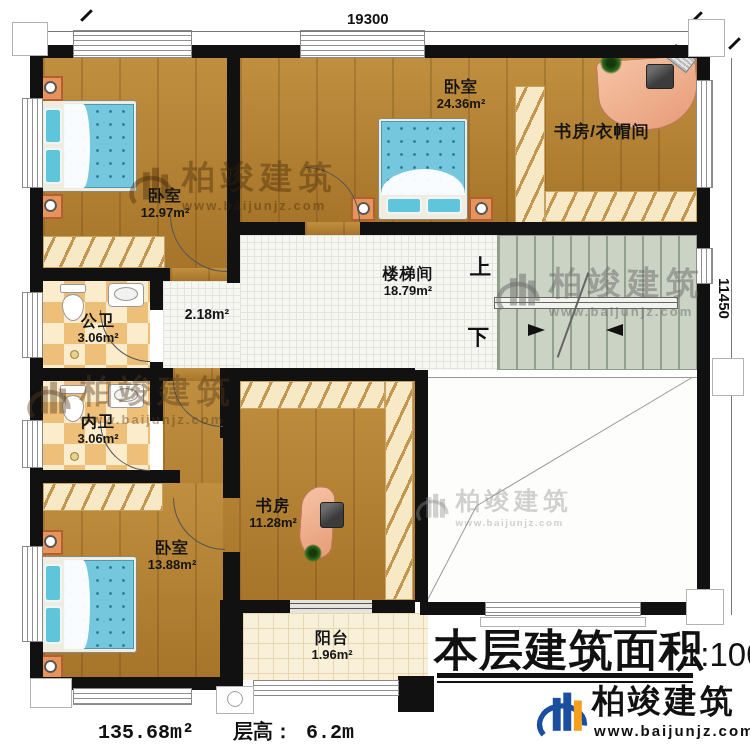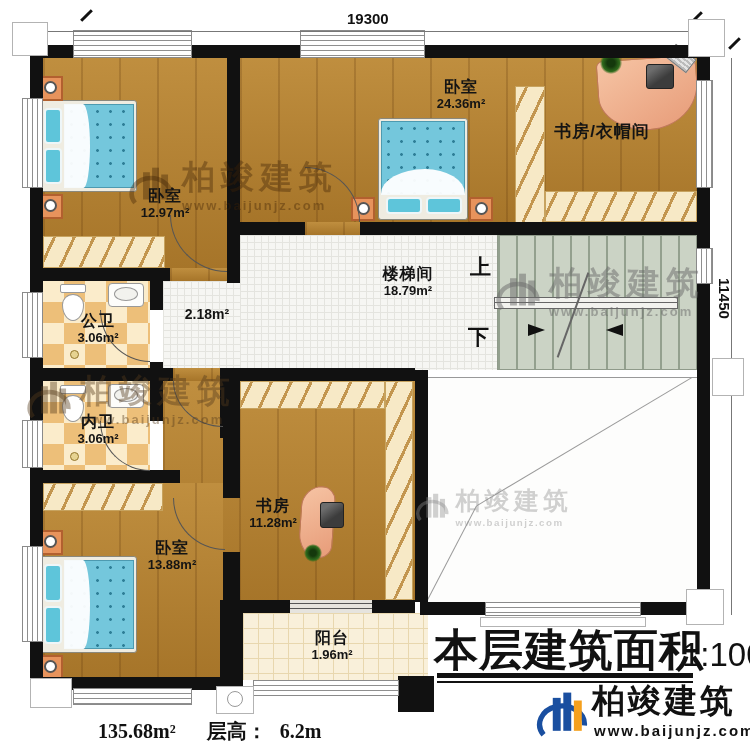--- a/index.html
+++ b/index.html
@@ -69,21 +69,21 @@
   .wm{position:absolute;display:flex;align-items:center;gap:8px;pointer-events:none;z-index:40;}
   .wm-name{font-size:33px;font-weight:800;letter-spacing:6px;line-height:1;}
   .wm-url{font-size:13px;font-weight:700;letter-spacing:2px;margin-top:5px;}
   .labels{z-index:50;}
   .slider{position:absolute;background:#e6e4de;
     background-image:linear-gradient(180deg,transparent 3px,#555 3px,#555 4px,transparent 4px,transparent 8px,#555 8px,#555 9px,transparent 9px);}
   #titleblock .t1{position:absolute;font-size:44px;font-weight:600;letter-spacing:1px;color:#111;line-height:1;}
   #titleblock .t2{position:absolute;font-size:33px;font-weight:400;color:#111;line-height:1;}
   #footerline{position:absolute;left:98px;top:718px;display:flex;align-items:baseline;gap:13px;color:#111;}
   #footerline .fl{font-size:20px;font-weight:700;}
-  #footerline .fv{font-size:20px;font-weight:700;font-family:Liberation Serif, serif;}
+  #footerline .fv{font-size:20px;font-weight:700;font-family:Liberation Mono, monospace;}
   #brand .bname{position:absolute;left:592px;top:684px;font-size:33px;font-weight:800;letter-spacing:3px;color:#111;line-height:1;}
   #brand .burl{position:absolute;left:594px;top:722px;font-size:15px;font-weight:700;letter-spacing:2px;color:#111;}
   .vtext{writing-mode:vertical-rl;}
 </style>
 </head>
 <body>
 
 <div id="stage">
 
   <div class="wood" style="left:43px;top:58px;width:184px;height:210px;"></div>
@@ -327,21 +327,21 @@
 
   <div id="titleblock">
     <div class="t1" style="left:434px;top:628px;">本层建筑面积</div>
     <div class="t2" style="left:682px;top:638px;">1:100</div>
     <div class="abs" style="left:437px;top:673px;width:256px;height:5px;background:#111;"></div>
     <div class="abs" style="left:437px;top:681px;width:256px;height:2px;background:#111;"></div>
   </div>
 
   <div id="footerline">
     <span class="fv">135.68m²</span>
-    <span class="fl" style="margin-left:18px;">层高：</span>
+    <span class="fl" style="margin-left:26px;">层高：</span>
     <span class="fv">6.2m</span>
   </div>
 
   <div id="brand">
     <svg class="abs" style="left:534px;top:686px;" width="56" height="58" viewBox="0 0 40 44">
       <path d="M6 37 A17 14 0 1 1 37 30" fill="none" stroke="#1a4fa0" stroke-width="4"></path>
       <rect x="13" y="9" width="6" height="25" fill="#1a4fa0"></rect>
       <rect x="21" y="5" width="6" height="29" fill="#1a4fa0"></rect>
       <rect x="29" y="11" width="6" height="23" fill="#f5a01d"></rect>
     </svg>

